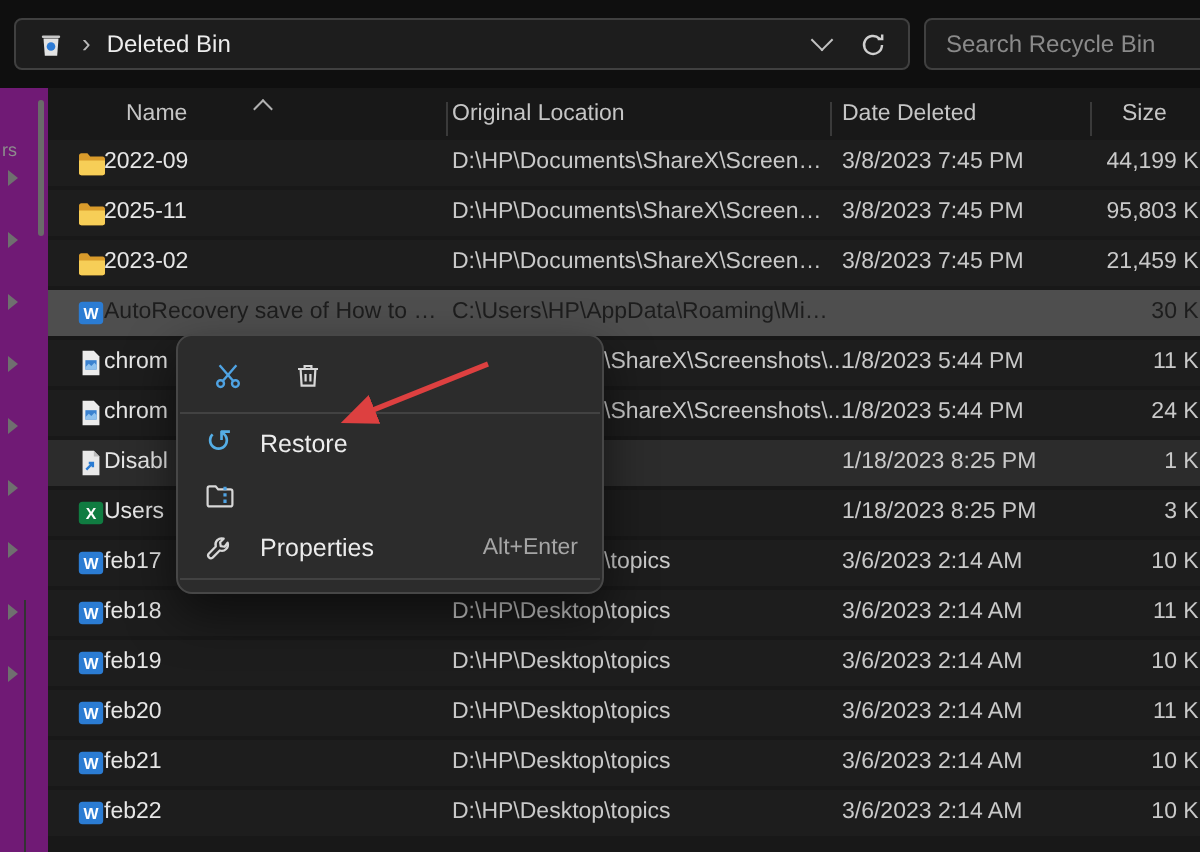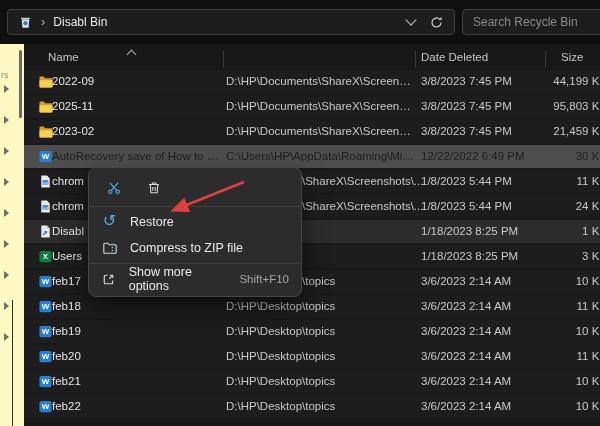--- a/index.html
+++ b/index.html
@@ -24,31 +24,31 @@
   .searchbox{
     position:absolute;left:462px;top:9px;width:158px;height:26px;box-sizing:border-box;
     background:#1d1d1d;border:1px solid #404040;border-radius:4px;display:flex;align-items:center;
   }
   .searchbox input{
     background:transparent;border:none;outline:none;color:#cfcfcf;
     font-family:inherit;font-size:12px;padding:0 10px;width:100%;
   }
   .searchbox input::placeholder{color:#8a8a8a}
   
-  .rail{position:absolute;left:0;top:44px;width:24px;bottom:0;background:#fef9c3;z-index:2}
+  .rail{position:absolute;left:0;top:44px;width:24px;bottom:0;background:#701a75;z-index:2}
   .rail .frag{position:absolute;left:1px;top:26px;font-size:9px;color:#8d8d8d}
   .tri{position:absolute;left:4px;width:0;height:0;border-left:5px solid #6f6f6f;
     border-top:4px solid transparent;border-bottom:4px solid transparent}
   .rail-thumb{position:absolute;left:19px;top:6px;width:3px;height:68px;background:#6a6a6a;border-radius:2px}
   .rail-line{position:absolute;left:12px;top:256px;bottom:0;width:1px;background:#333}
   
   .list{position:absolute;left:24px;top:44px;width:586px;bottom:0;font-size:11.5px}
   .lheader{position:absolute;top:4px;left:0;right:0;height:20px;color:#c5c5c5}
   .lheader span{position:absolute;top:3px;white-space:nowrap}
-  .h-name{left:24px}.h-loc{left:202px}.h-date{left:397px}.h-size{left:537px}
+  .h-name{left:39px}.h-loc{left:202px}.h-date{left:397px}.h-size{left:537px}
   .hsep{position:absolute;top:2px;width:1px;height:17px;background:#3a3a3a}
   .caret{position:absolute;left:104px;top:-1px;width:6px;height:6px;
     border-left:1.5px solid #b0b0b0;border-top:1.5px solid #b0b0b0;transform:rotate(45deg)}
   .rows{position:absolute;top:26px;left:0;right:0}
   .row{position:relative;height:23px;margin-bottom:2px;background:#1d1d1d}
   .row span{position:absolute;top:0;line-height:23px;white-space:nowrap}
   .cell-icon{left:14px;top:4px !important;line-height:0 !important}
   .cell-name{left:28px;max-width:170px;overflow:hidden;text-overflow:ellipsis;color:#e6e6e6}
   .cell-loc{left:202px;max-width:190px;overflow:hidden;text-overflow:ellipsis;color:#c9c9c9}
   .cell-date{left:397px;color:#c9c9c9}
@@ -78,21 +78,21 @@
 <div class="topbar">
   <div class="addressbar">
     <span style="line-height:0">
       <svg width="15" height="15" viewBox="0 0 16 16">
           <path d="M4 4.5h8l-.7 9.2H4.7z" fill="#e3e3e3"></path>
           <rect x="3.1" y="2.9" width="9.8" height="1.4" rx="0.7" fill="#c6c6c6"></rect>
           <circle cx="8" cy="8.8" r="2.3" fill="#2e7cd6"></circle>
         </svg>
     </span>
     <span class="crumb-chev">›</span>
-    <span class="addr-text">Disabl Bin</span>
+    <span class="addr-text">Deleted Bin</span>
     <span class="addr-spacer"></span>
     <span class="chev-down"></span>
     <span style="line-height:0;margin-left:6px">
       <svg width="15" height="15" viewBox="0 0 16 16">
           <path d="M12.8 8a4.8 4.8 0 1 1-1.4-3.4" fill="none" stroke="#cfcfcf" stroke-width="1.3"></path>
           <path d="M12.9 2.4v2.4h-2.4" fill="none" stroke="#cfcfcf" stroke-width="1.3"></path>
         </svg>
     </span>
   </div>
   <div class="searchbox">
@@ -114,20 +114,21 @@
       <span class="tri" style="top: 289px;"></span>
     </div>
   <div class="rail-thumb"></div>
   <div class="rail-line"></div>
 </div>
 
 <div class="list">
   <div class="lheader">
     <span class="h-name">Name</span>
     <span class="caret"></span>
+    <span class="h-loc">Original Location</span>
     <span class="h-date">Date Deleted</span>
     <span class="h-size">Size</span>
     <span class="hsep" style="left:199px"></span>
     <span class="hsep" style="left:391px"></span>
     <span class="hsep" style="left:521px"></span>
   </div>
   <div class="rows" id="rows">
   <div class="row">
     <span class="cell-icon"><svg width="16" height="16" viewBox="0 0 16 16">
             <path d="M1.5 3.8c0-.7.5-1.2 1.2-1.2h3l1.4 1.6h6.2c.7 0 1.2.5 1.2 1.2v7c0 .7-.5 1.2-1.2 1.2H2.7c-.7 0-1.2-.5-1.2-1.2z" fill="#d99b2b"></path>
@@ -161,21 +162,20 @@
     <span class="cell-size">21,459 KB</span>
   </div>
 
   <div class="row selected">
     <span class="cell-icon"><svg width="15" height="15" viewBox="0 0 16 16">
             <rect x="1.5" y="2" width="13" height="12" rx="2" fill="#2b7cd3"></rect>
             <text x="8" y="11" text-anchor="middle" font-size="8.5" font-weight="bold" fill="#fff" font-family="Liberation Sans, sans-serif">W</text>
           </svg></span>
     <span class="cell-name">AutoRecovery save of How to use ...</span>
     <span class="cell-loc">C:\Users\HP\AppData\Roaming\Microso...</span>
-    <span class="cell-date">12/22/2022 6:49 PM</span>
     <span class="cell-size">30 KB</span>
   </div>
 
   <div class="row">
     <span class="cell-icon"><svg width="15" height="15" viewBox="0 0 16 16">
             <path d="M3.5 1.5h6l3 3v10h-9z" fill="#ececec"></path>
             <rect x="5" y="6.5" width="6" height="5" fill="#3b82d0"></rect>
             <path d="M5 10.2l1.8-1.8 1.4 1.2 1.6-1.7 1.2 1.3v2.3H5z" fill="#8fc1ee"></path>
           </svg></span>
     <span class="cell-name">chrom</span>
@@ -314,36 +314,33 @@
     <span class="mshort"></span>
   </div>
 
   <div class="mitem">
     <span class="micon">
           <svg width="16" height="16" viewBox="0 0 16 16">
             <path d="M1.8 4.2c0-.6.4-1 1-1h3l1.3 1.5h6.1c.6 0 1 .4 1 1v6.5c0 .6-.4 1-1 1H2.8c-.6 0-1-.4-1-1z" fill="none" stroke="#d8d8d8" stroke-width="1.1"></path>
             <path d="M10.5 3.4v9.4" stroke="#4fa3e3" stroke-width="1.6" stroke-dasharray="1.7 1.5"></path>
           </svg>
         </span>
-    <span class="mlabel">Compress to ZIP file</span>
     <span class="mshort"></span>
   </div>
 
-<div class="mdiv"></div>
   <div class="mitem">
     <span class="micon">
           <svg width="15" height="15" viewBox="0 0 16 16">
-            <path d="M7 3.5H4.5c-.6 0-1 .4-1 1v7c0 .6.4 1 1 1h7c.6 0 1-.4 1-1V9" stroke="#d8d8d8" fill="none" stroke-width="1.2"></path>
-            <path d="M9.5 3.5h3v3" stroke="#d8d8d8" fill="none" stroke-width="1.2"></path>
-            <path d="M12.3 3.7L8.8 7.2" stroke="#d8d8d8" stroke-width="1.2"></path>
+            <path d="M12.6 4.6a3.3 3.3 0 0 1-4.2 4.2L4.6 12.6a1.5 1.5 0 0 1-2.1-2.1l3.8-3.8a3.3 3.3 0 0 1 4.2-4.2L8.6 4.4l.3 2.1 2.1.3z" fill="none" stroke="#d8d8d8" stroke-width="1.2" stroke-linejoin="round"></path>
           </svg>
         </span>
-    <span class="mlabel">Show more options</span>
-    <span class="mshort">Shift+F10</span>
-  </div>
+    <span class="mlabel">Properties</span>
+    <span class="mshort">Alt+Enter</span>
+  </div>
+<div class="mdiv"></div>
 </div>
 </div>
 
 <svg class="anno" width="600" height="426">
   <defs>
     <marker id="ah" markerWidth="8" markerHeight="8" refX="5.5" refY="3" orient="auto">
       <path id="ah-path" d="M0 0L7 3L0 6z" fill="#dd4040"></path>
     </marker>
   </defs>
   <line id="anno-line" stroke-width="2.6" marker-end="url(#ah)" x1="244" y1="182" x2="174" y2="210" stroke="#dd4040"></line>

